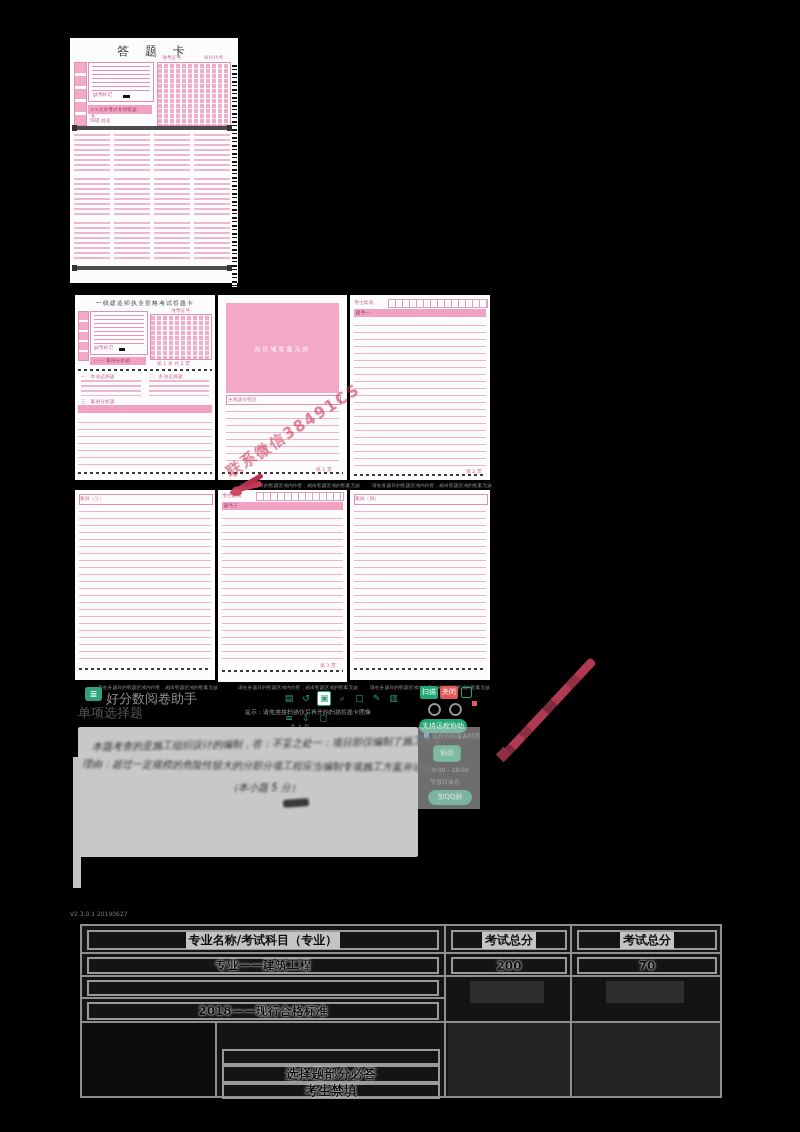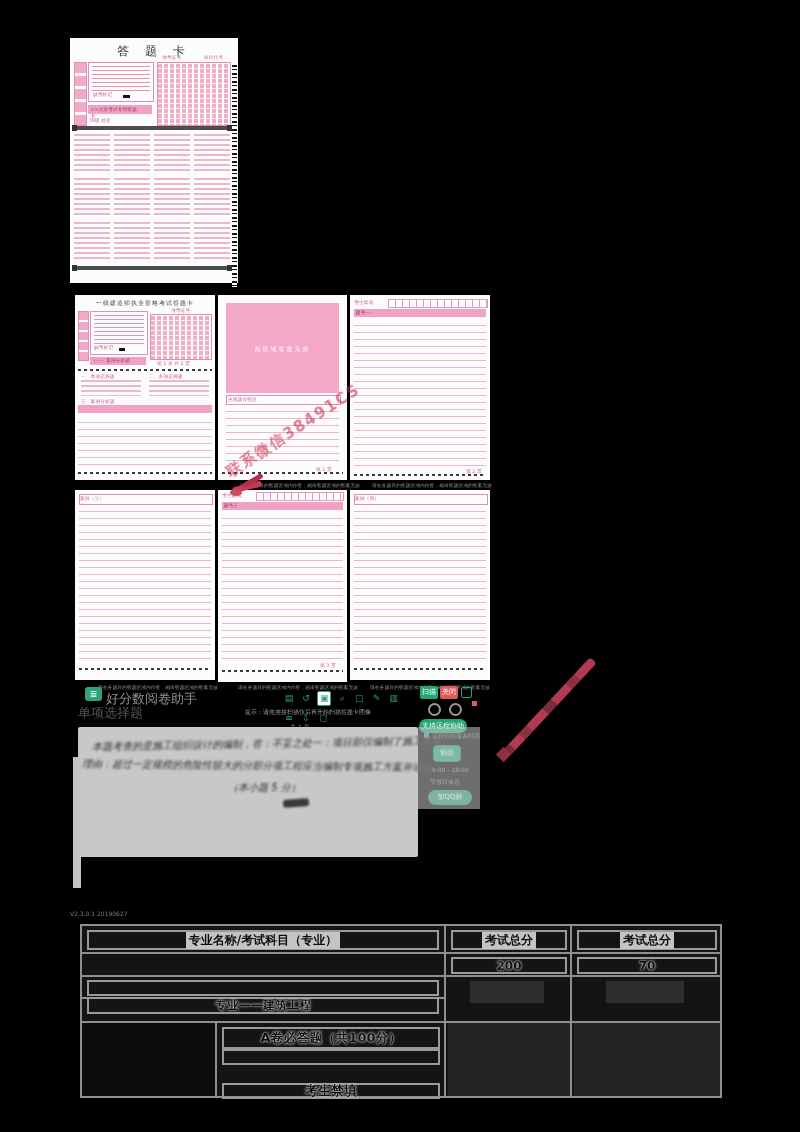--- a/index.html
+++ b/index.html
@@ -240,43 +240,46 @@
     <div class="inbox b04" style="top:4px;height:16px;left:5px;width:348px;">
       <span class="hl t8">专业名称/考试科目（专业）</span>
       </div>
     <div class="inbox b04" style="top:4px;left:369px;width:112px;height:16px;">
       <span class="hl t8">考试总分</span>
       </div>
     <div class="inbox b04" style="top:4px;left:495px;width:136px;height:16px;">
       <span class="hl t8">考试总分</span>
       </div>
 
-    <div class="inbox b04" style="top:31px;height:13px;left:5px;width:348px;margin-top:40px;">
+    <div class="inbox b04" style="top:31px;height:13px;left:5px;width:348px;">
       <span class="glow t8">专业——建筑工程</span>
       </div>
     <div class="inbox b04" style="top:31px;left:369px;width:112px;height:13px;">
       <span class="glow t8">200</span>
       </div>
     <div class="inbox b04" style="top:31px;left:495px;width:136px;height:13px;">
       <span class="glow t8">70</span>
       </div>
 
     <div class="inbox" style="top:54px;height:12px;left:5px;width:348px;"></div>
     <div class="abs" style="left:388px;top:55px;width:74px;height:22px;background:#2e2e2e;"></div>
     <div class="abs" style="left:524px;top:55px;width:78px;height:22px;background:#2e2e2e;"></div>
 
+    <div class="inbox b04" style="top:76px;height:14px;left:5px;width:348px;">
+      <span class="glow t8">2018——现行合格标准</span>
+      </div>
 
     <div class="abs" style="left:0;top:97px;width:133px;height:73px;background:#0c0c0c;"></div>
     <div class="abs" style="left:133px;top:97px;width:2px;height:73px;background:#8f8f8f;"></div>
-    <div class="inbox b04" style="top:101px;left:140px;width:214px;height:18px;">
-      <span class="glow t7">A卷必答题（共100分）</span>
-      </div>
     <div class="inbox" style="top:123px;left:140px;width:214px;height:12px;">
       <span class="glow t7"></span>
       </div>
+    <div class="inbox b04" style="top:139px;left:140px;width:214px;height:14px;">
+      <span class="glow t7">选择题部分必答</span>
+      </div>
     <div class="inbox b04" style="top:157px;left:140px;width:214px;height:12px;">
       <span class="glow t7">考生禁填</span>
       </div>
     <div class="abs" style="left:366px;top:97px;width:122px;height:73px;background:#242424;"></div>
     <div class="abs" style="left:492px;top:97px;width:146px;height:73px;background:#242424;"></div>
   </div>
 
 </div>
 
 </body></html>

